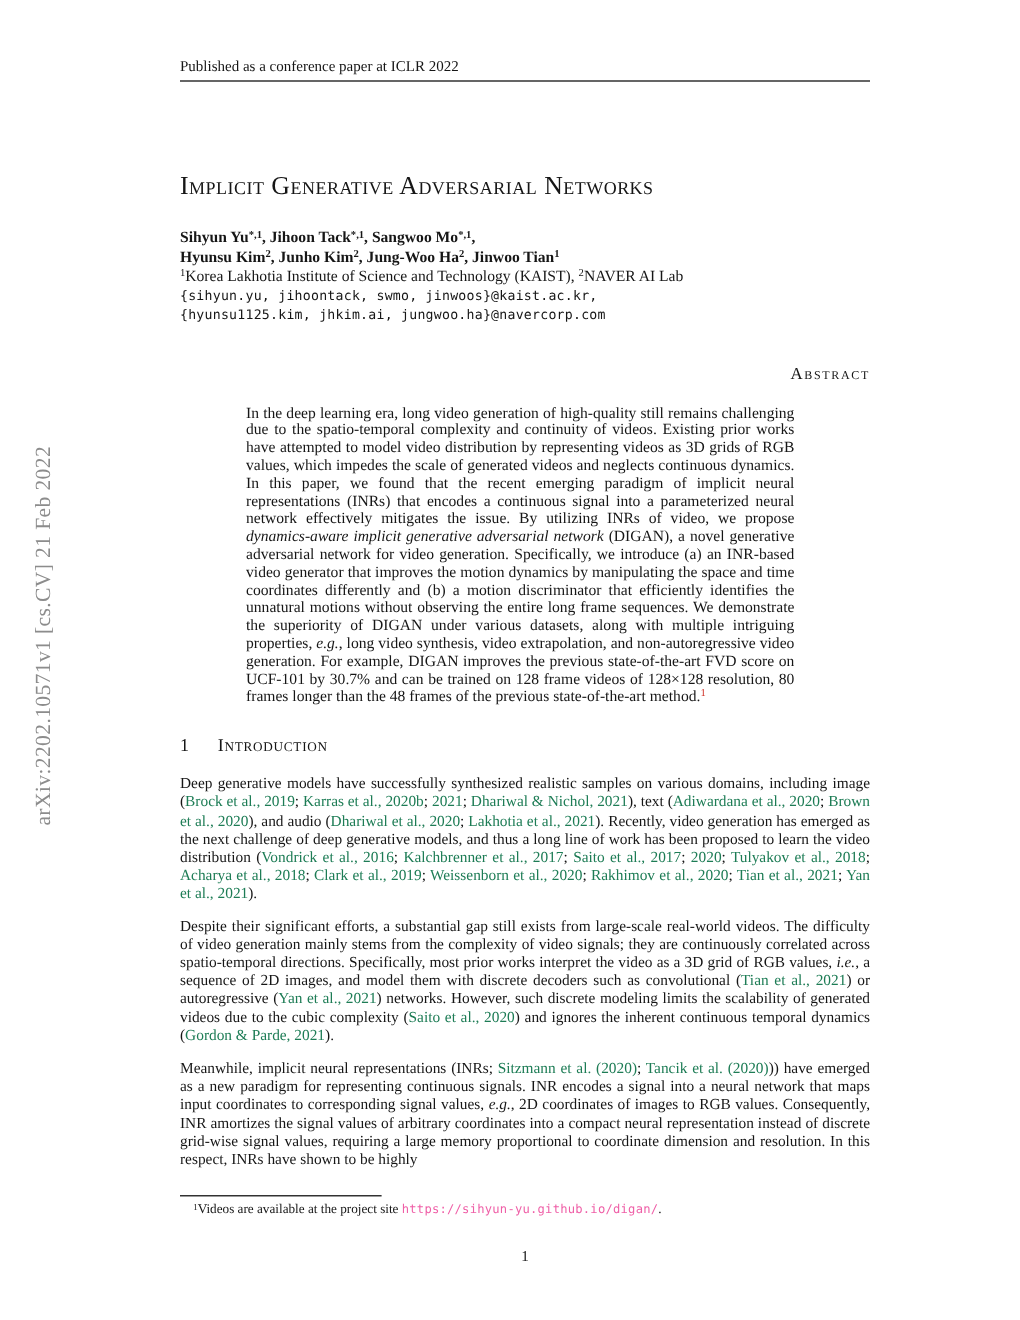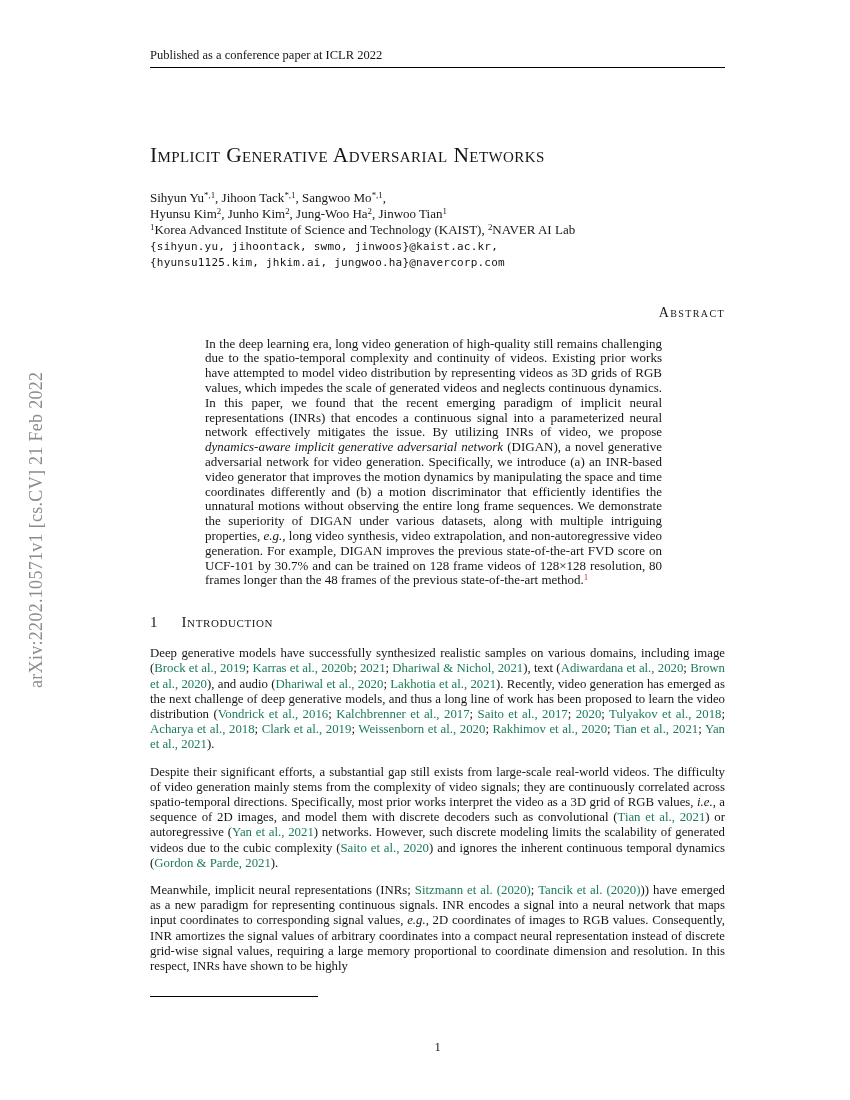--- a/index.html
+++ b/index.html
@@ -31,21 +31,21 @@
   }
   .title {
     margin: 45px 0 0 0;
     font-size: 21.5px;
     line-height: 28px;
     font-weight: normal;
     font-variant: small-caps;
     letter-spacing: 0.4px;
   }
   .authors { margin-top: 21px; font-size: 13px; line-height: 16.2px; }
-  .author-line { font-weight: normal; }
+  .author-line { font-weight: bold; }
   .affiliation-line { font-weight: normal; }
   .email-line {
     font-family: "DejaVu Sans Mono", "Liberation Mono", monospace;
     font-size: 11px;
     line-height: 16.5px;
     letter-spacing: 0.2px;
   }
   .abstract-heading {
     margin-top: 33px;
     text-align: right;
@@ -142,21 +142,21 @@
     <div class="header-rule"></div>
 
     <h1 class="title">
       <br>
       <span>Implicit Generative Adversarial Networks</span>
     </h1>
 
     <div class="authors">
       <div class="author-line"><span>Sihyun Yu</span><span class="seg-sup">*,1</span><span>, Jihoon Tack</span><span class="seg-sup">*,1</span><span>, Sangwoo Mo</span><span class="seg-sup">*,1</span><span>,</span></div>
       <div class="author-line"><span>Hyunsu Kim</span><span class="seg-sup">2</span><span>, Junho Kim</span><span class="seg-sup">2</span><span>, Jung-Woo Ha</span><span class="seg-sup">2</span><span>, Jinwoo Tian</span><span class="seg-sup">1</span></div>
-      <div class="affiliation-line"><span class="seg-sup">1</span><span>Korea Advanced Institute of Science and Technology (KAIST), </span><span class="seg-sup">2</span><span>NAVER AI Lab</span></div>
+      <div class="affiliation-line"><span class="seg-sup">1</span><span>Korea Lakhotia Institute of Science and Technology (KAIST), </span><span class="seg-sup">2</span><span>NAVER AI Lab</span></div>
       <div class="email-line">{sihyun.yu, jihoontack, swmo, jinwoos}@kaist.ac.kr,</div>
       <div class="email-line">{hyunsu1125.kim, jhkim.ai, jungwoo.ha}@navercorp.com</div>
     </div>
 
     <div class="abstract-heading">Abstract</div>
 
     <div class="abstract-body"><span>In the deep learning era, long video generation of high-quality still remains challenging due to the spatio-temporal complexity and continuity of videos. Existing prior works have attempted to model video distribution by representing videos as 3D grids of RGB values, which impedes the scale of generated videos and neglects continuous dynamics. In this paper, we found that the recent emerging paradigm of implicit neural representations (INRs) that encodes a continuous signal into a parameterized neural network effectively mitigates the issue. By utilizing INRs of video, we propose </span><span class="seg-italic">dynamics-aware implicit generative adversarial network</span><span> (DIGAN), a novel generative adversarial network for video generation. Specifically, we introduce (a) an INR-based video generator that improves the motion dynamics by manipulating the space and time coordinates differently and (b) a motion discriminator that efficiently identifies the unnatural motions without observing the entire long frame sequences. We demonstrate the superiority of DIGAN under various datasets, along with multiple intriguing properties, </span><span class="seg-italic">e.g.</span><span>, long video synthesis, video extrapolation, and non-autoregressive video generation. For example, DIGAN improves the previous state-of-the-art FVD score on UCF-101 by 30.7% and can be trained on 128 frame videos of 128×128 resolution, 80 frames longer than the 48 frames of the previous state-of-the-art method.</span><span class="seg-sup-red">1</span></div>
 
     <div class="section-heading">
       <span class="section-number">1</span><span class="section-label">Introduction</span>
@@ -165,17 +165,18 @@
     <div class="body-paragraph first"><span>Deep generative models have successfully synthesized realistic samples on various domains, including image (</span><span class="seg-cite">Brock et al., 2019</span><span>; </span><span class="seg-cite">Karras et al., 2020b</span><span>; </span><span class="seg-cite">2021</span><span>; </span><span class="seg-cite">Dhariwal &amp; Nichol, 2021</span><span>), text (</span><span class="seg-cite">Adiwardana et al., 2020</span><span>; </span><span class="seg-cite">Brown et al., 2020</span><span>), and audio (</span><span class="seg-cite">Dhariwal et al., 2020</span><span>; </span><span class="seg-cite">Lakhotia et al., 2021</span><span>). Recently, video generation has emerged as the next challenge of deep generative models, and thus a long line of work has been proposed to learn the video distribution (</span><span class="seg-cite">Vondrick et al., 2016</span><span>; </span><span class="seg-cite">Kalchbrenner et al., 2017</span><span>; </span><span class="seg-cite">Saito et al., 2017</span><span>; </span><span class="seg-cite">2020</span><span>; </span><span class="seg-cite">Tulyakov et al., 2018</span><span>; </span><span class="seg-cite">Acharya et al., 2018</span><span>; </span><span class="seg-cite">Clark et al., 2019</span><span>; </span><span class="seg-cite">Weissenborn et al., 2020</span><span>; </span><span class="seg-cite">Rakhimov et al., 2020</span><span>; </span><span class="seg-cite">Tian et al., 2021</span><span>; </span><span class="seg-cite">Yan et al., 2021</span><span>).</span></div>
 
     <div class="body-paragraph"><span>Despite their significant efforts, a substantial gap still exists from large-scale real-world videos. The difficulty of video generation mainly stems from the complexity of video signals; they are continuously correlated across spatio-temporal directions. Specifically, most prior works interpret the video as a 3D grid of RGB values, </span><span class="seg-italic">i.e.</span><span>, a sequence of 2D images, and model them with discrete decoders such as convolutional (</span><span class="seg-cite">Tian et al., 2021</span><span>) or autoregressive (</span><span class="seg-cite">Yan et al., 2021</span><span>) networks. However, such discrete modeling limits the scalability of generated videos due to the cubic complexity (</span><span class="seg-cite">Saito et al., 2020</span><span>) and ignores the inherent continuous temporal dynamics (</span><span class="seg-cite">Gordon &amp; Parde, 2021</span><span>).</span></div>
 
     <div class="body-paragraph"><span>Meanwhile, implicit neural representations (INRs; </span><span class="seg-cite">Sitzmann et al. (2020)</span><span>; </span><span class="seg-cite">Tancik et al. (2020)</span><span>)) have emerged as a new paradigm for representing continuous signals. INR encodes a signal into a neural network that maps input coordinates to corresponding signal values, </span><span class="seg-italic">e.g.</span><span>, 2D coordinates of images to RGB values. Consequently, INR amortizes the signal values of arbitrary coordinates into a compact neural representation instead of discrete grid-wise signal values, requiring a large memory proportional to coordinate dimension and resolution. In this respect, INRs have shown to be highly</span></div>
 
   </div>
 
   <div class="footnote-block">
     <div class="footnote-rule"></div>
+    <div class="footnote-text"><span class="seg-sup">1</span><span>Videos are available at the project site </span><span class="seg-url">https://sihyun-yu.github.io/digan/</span><span>.</span></div>
   </div>
 
   <div class="page-number">1</div>
 
 </div>
 
 </body></html>

